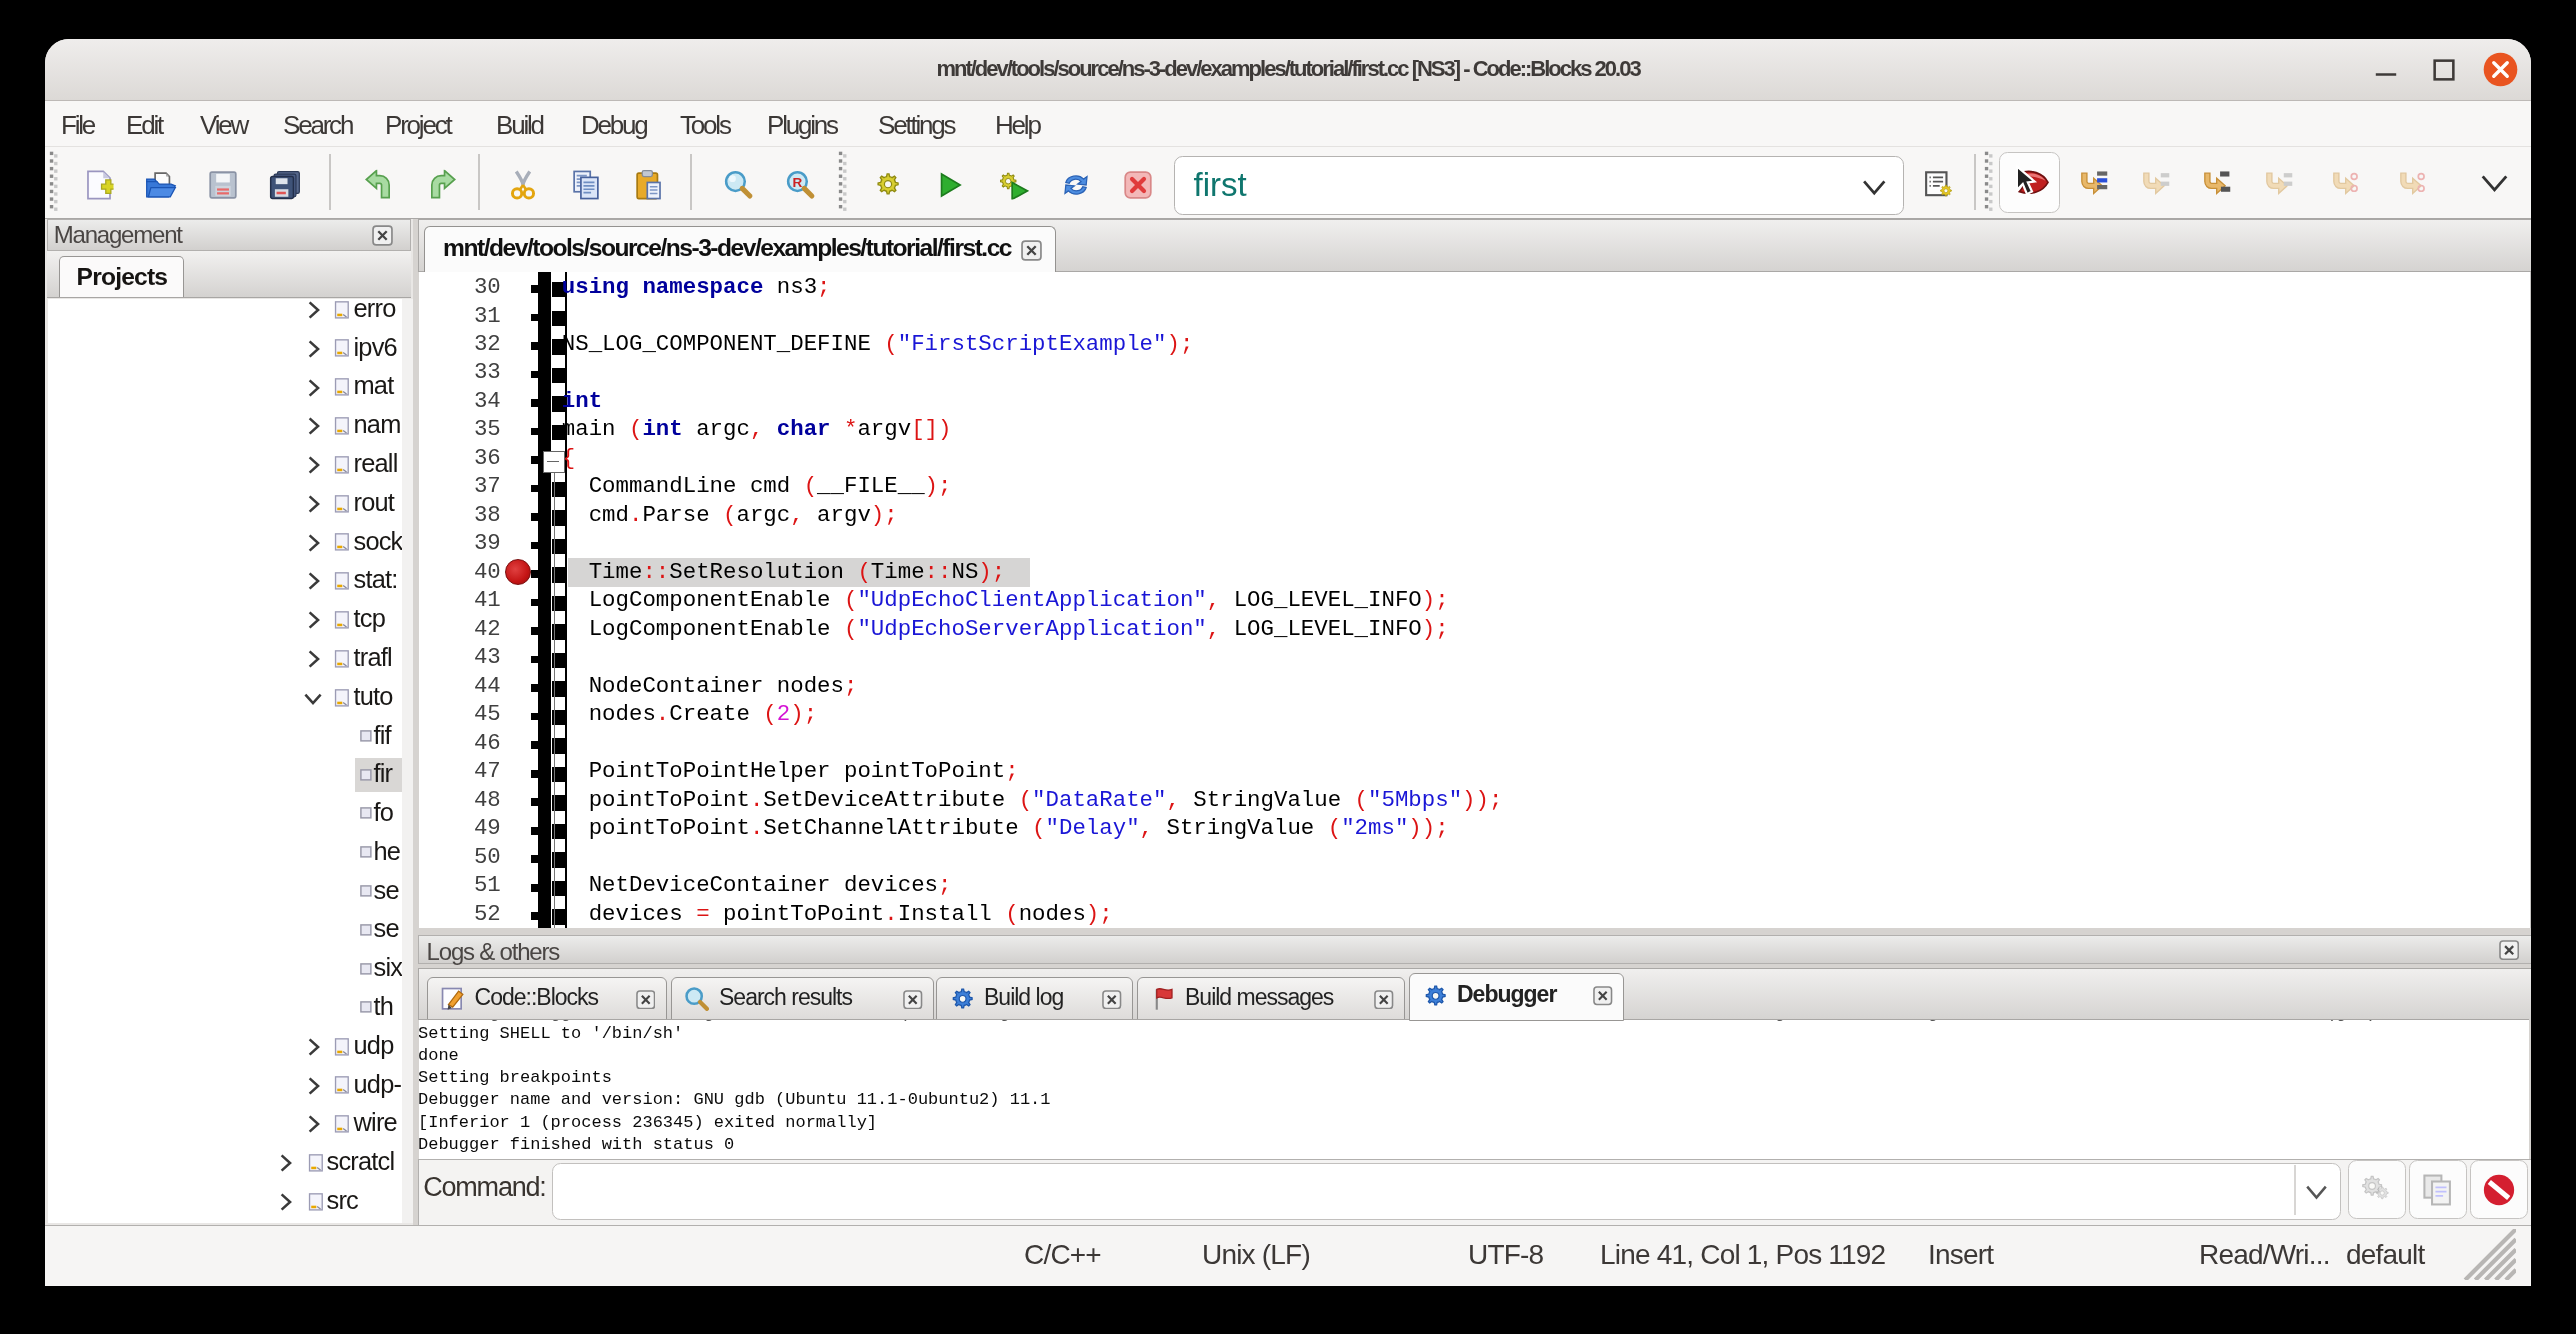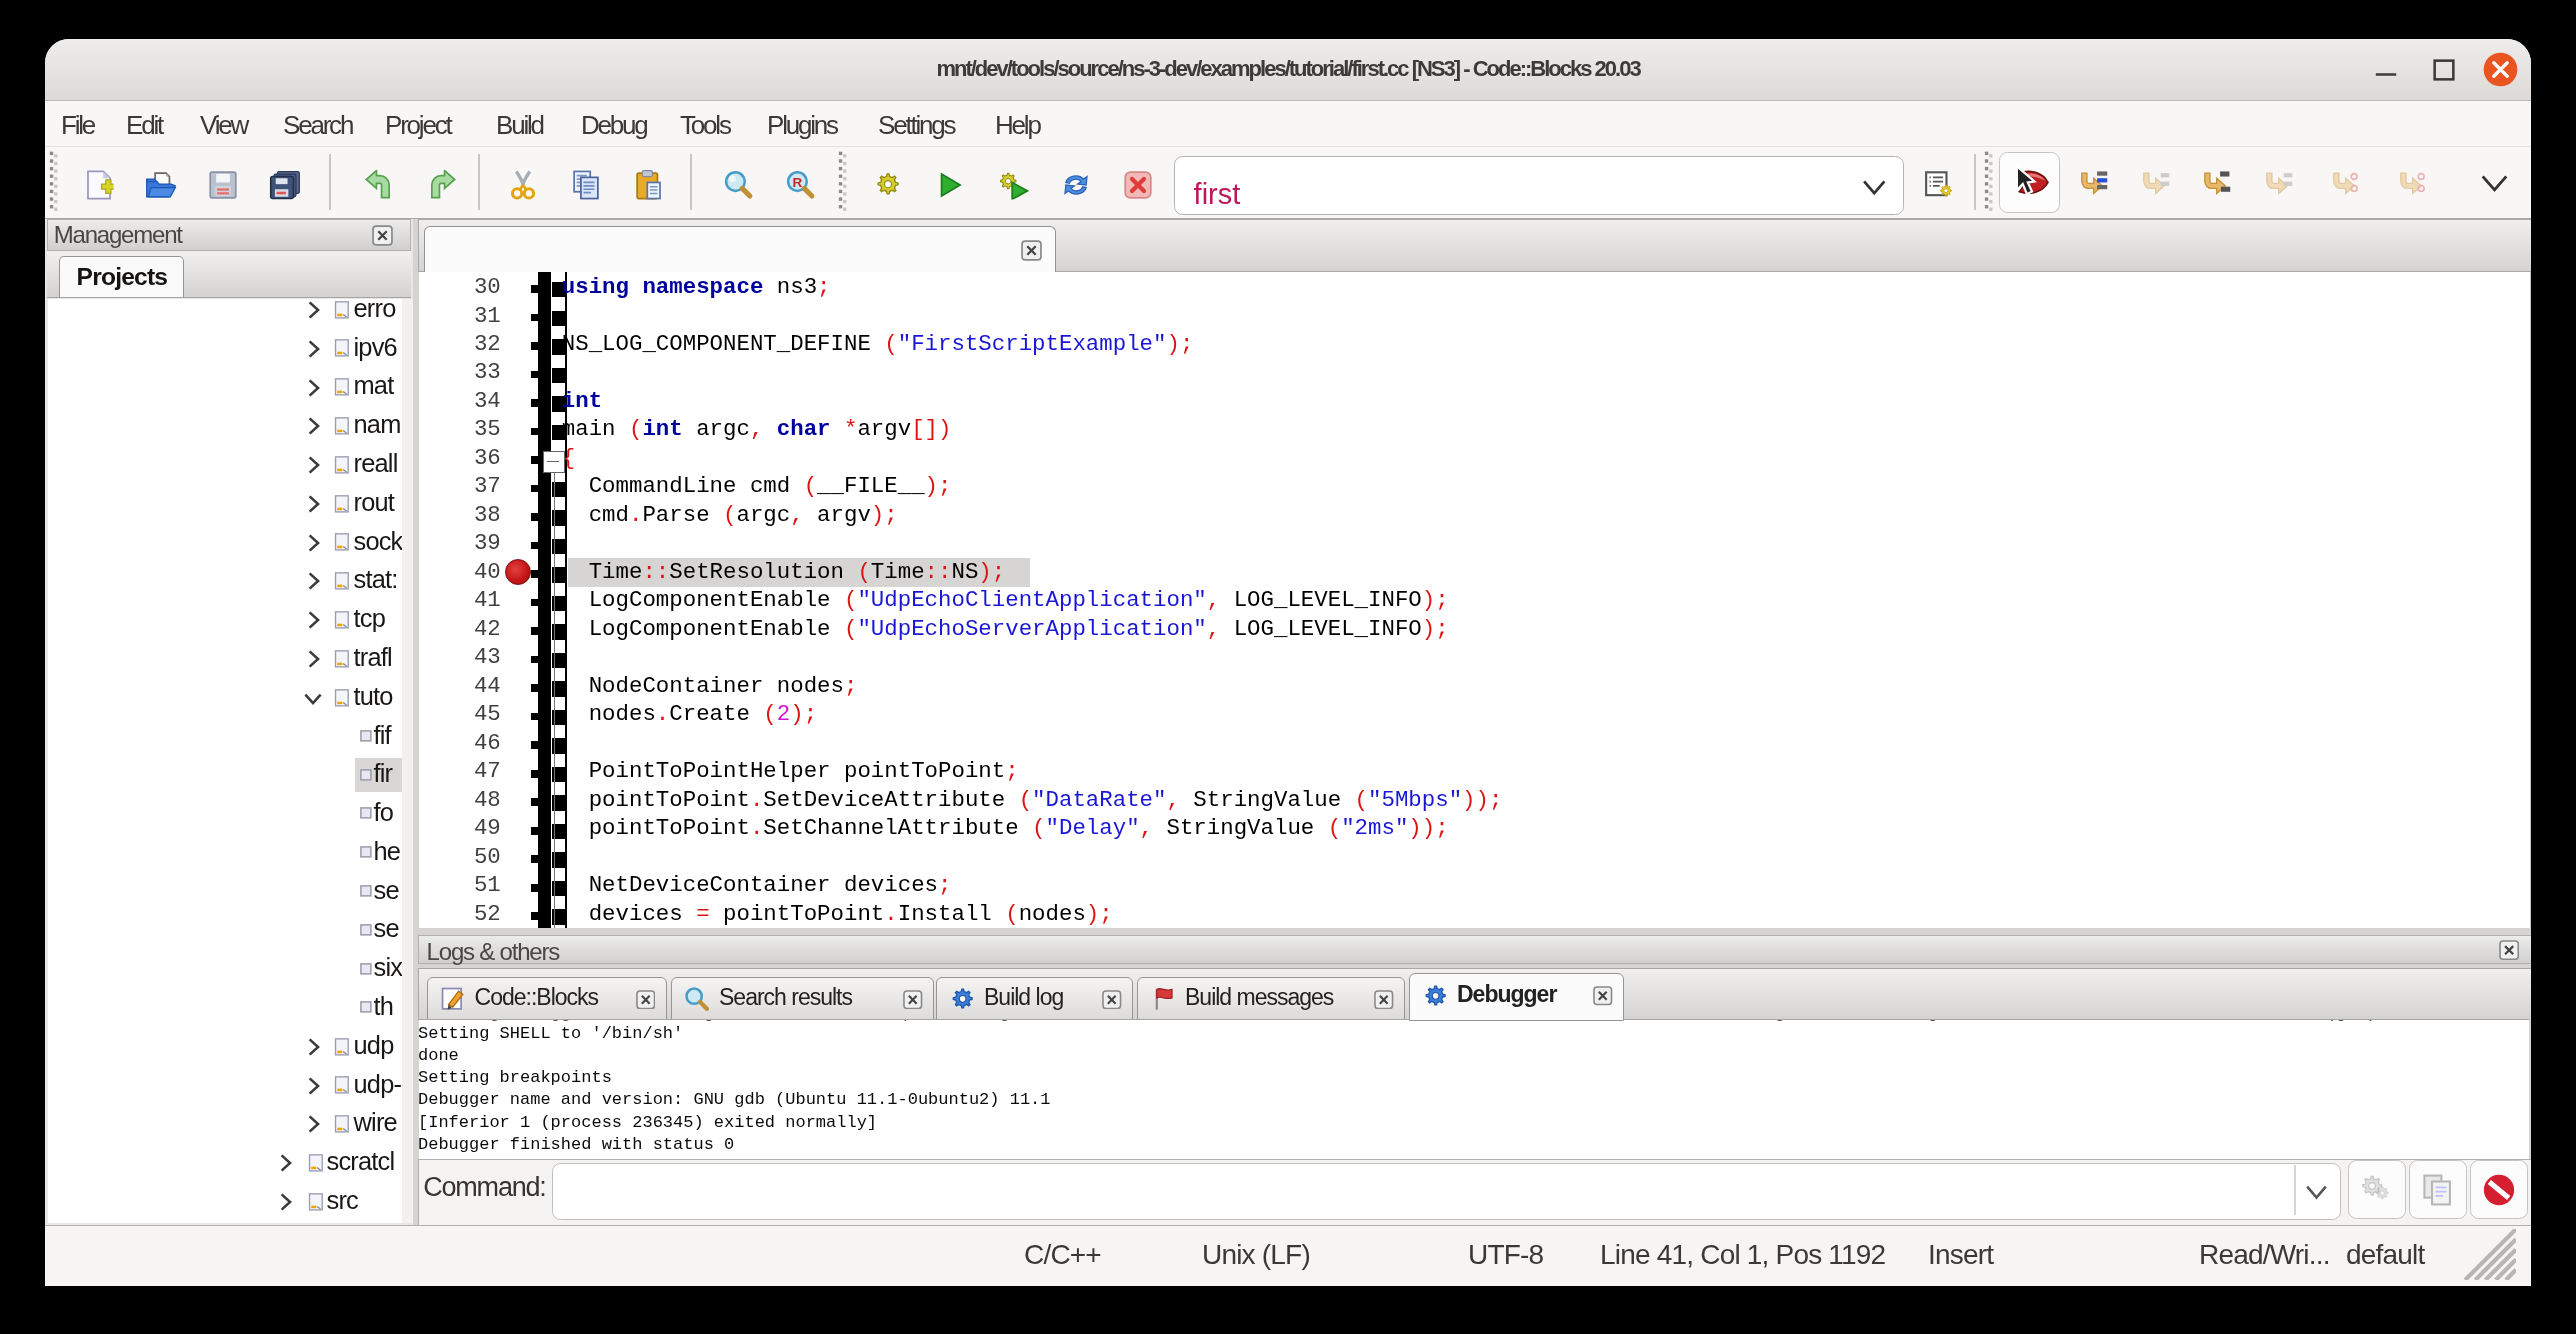--- a/index.html
+++ b/index.html
@@ -13,21 +13,21 @@
 #menu { position:absolute; left:0; top:63px; width:100%; height:44px; background:#f8f7f6; }
 .mi { position:absolute; top:7.6px; font-size:26px; color:#3c3836; letter-spacing:-2.2px; }
 #tbar { position:absolute; left:0; top:107px; width:100%; height:73px; background:#f8f7f6;
   border-top:0.8px solid #e4e2e0; border-bottom:1.7px solid #a9a7a5; }
 .tbi { position:absolute; top:38px; transform:translate(-50%,-50%); }
 .tsep { position:absolute; top:6.8px; height:56px; width:1.7px; background:#c9c7c5; }
 .tgrip { position:absolute; top:2.5px; }
 .ticn { display:block; }
 #combo { position:absolute; left:1129px; top:9.3px; width:730px; height:59px; background:#fff;
   border:1.7px solid #b5b3b1; border-radius:8.5px; }
-#combo .txt { position:absolute; left:18.6px; top:21px; font-size:29px; color:#be185d; letter-spacing:0; }
+#combo .txt { position:absolute; left:18.6px; top:9px; font-size:33px; color:#0f766e; letter-spacing:0; }
 #combo .chv { position:absolute; right:13.5px; top:20.3px; }
 #dbtn { position:absolute; left:1954px; top:5.1px; width:61px; height:61px; background:#fdfdfd;
   border:1.7px solid #c6c4c2; border-radius:8.5px; }
 #dbtn svg { position:absolute; left:8.5px; top:10.2px; }
 .ovchv { position:absolute; left:2431px; top:25.4px; }
 #main { position:absolute; left:0; top:180px; width:100%; height:1007px; background:#d6d3d0;border-radius:29px; }
 #mgmt { position:absolute; left:0; top:0; width:368px; height:1007px; background:#e9e7e5; }
 #mgmtcap { position:absolute; left:1.7px; top:0; width:364px; height:32px;
   background:linear-gradient(#ececeb,#d2d0ce); border:0.8px solid #b2b0ae; }
 #mgmtcap .t { position:absolute; left:6px; top:0.8px; font-size:24px; color:#4a4644; letter-spacing:-1.2px; }
@@ -672,20 +672,21 @@
               <path d="M12 16 l4 3" stroke="#8a8a9a" stroke-width="1.6"></path>
             </svg>
           </div>
           <div class="ttext" style="left:279px;top:887px">src</div>
         </div>
       <div id="treesb"></div>
     </div>
     <div id="enb">
       <div id="etabs">
           <div id="etab">
+            <div class="t">mnt/dev/tools/source/ns-3-dev/examples/tutorial/first.cc</div>
             <svg class="cx" viewBox="0 0 20 20">
               <rect x="1" y="1" width="18" height="18" rx="3" fill="#f0f0f0" stroke="#888" stroke-width="1.6"></rect>
               <path d="M6 6 l8 8 m0 -8 l-8 8" stroke="#444" stroke-width="2.2"></path>
             </svg>
           </div>
         </div>
       <div id="edit">
         <div id="cline"></div>
         <div id="fold1"></div>
           <div id="fold2"></div>

